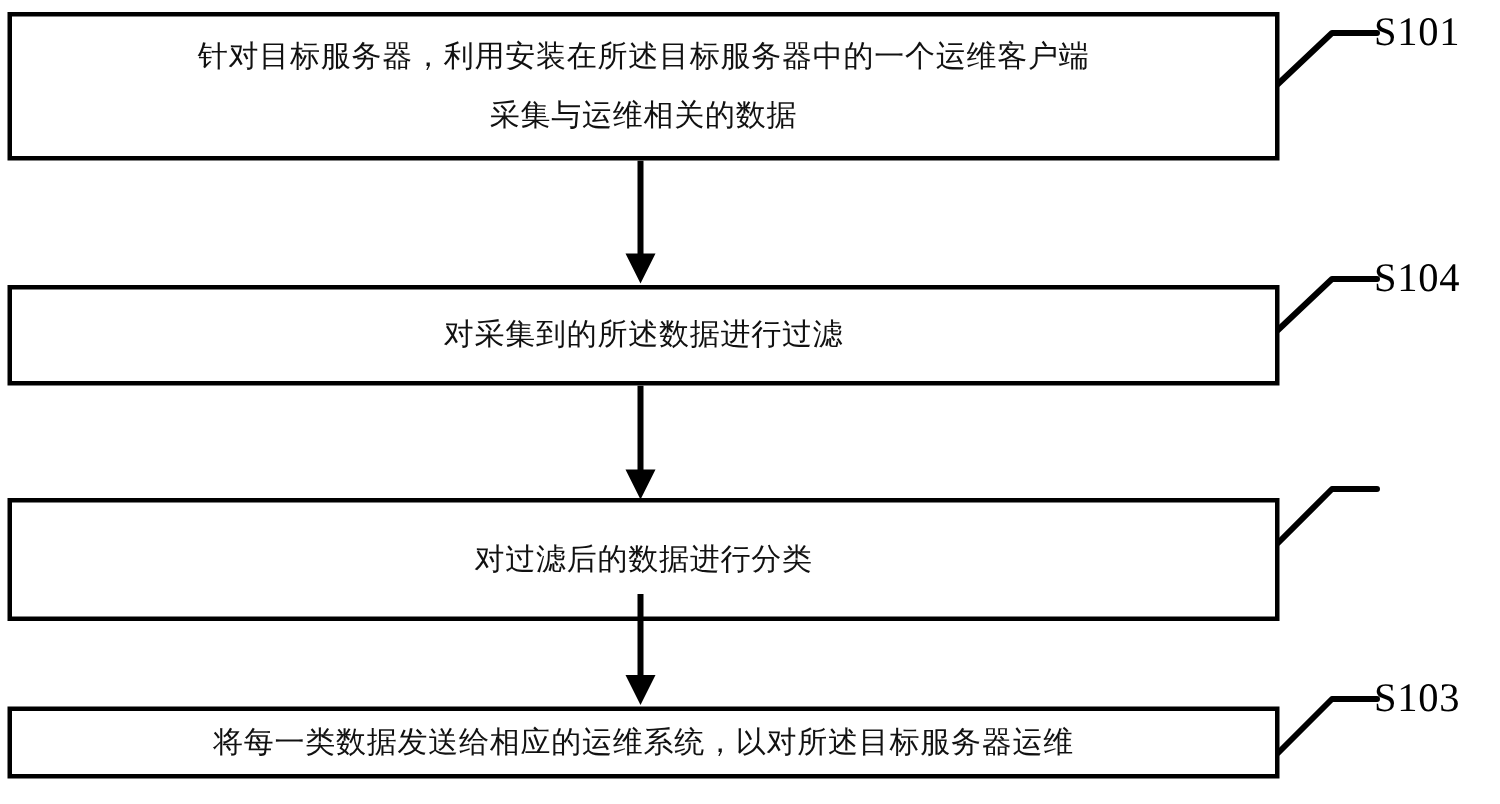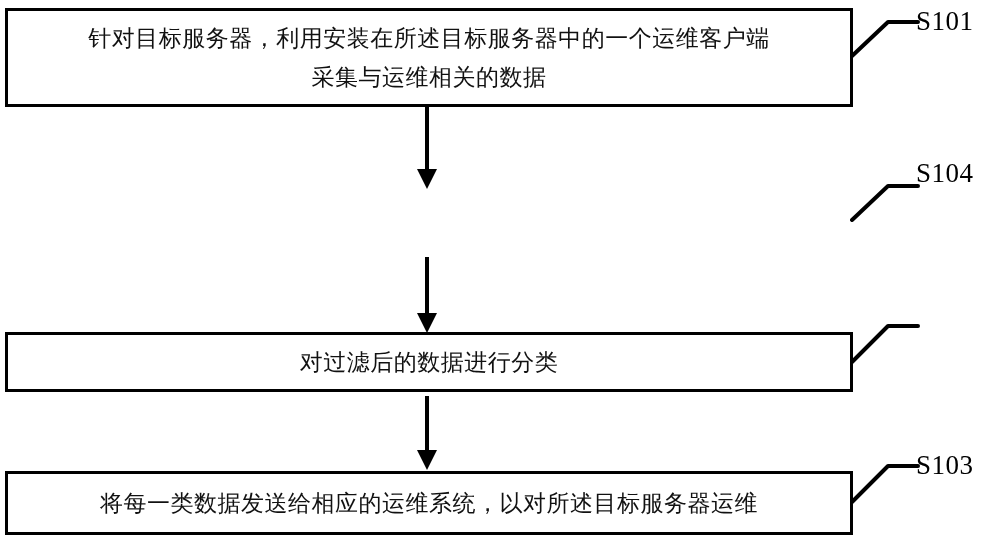--- a/index.html
+++ b/index.html
@@ -19,21 +19,21 @@
     position: absolute;
     box-sizing: border-box;
     border: 3px solid #000000;
     background: #ffffff;
     display: flex;
     align-items: center;
     justify-content: center;
   }
   .step-text {
     font-family: "Liberation Sans", "DejaVu Sans", sans-serif;
-    font-size: 23px;
+    font-size: 20px;
     line-height: 39px;
     color: #111111;
     text-align: center;
     letter-spacing: 0.5px;
     white-space: pre-line;
     padding: 0 6px;
   }
   .step-label {
     position: absolute;
     font-family: "Liberation Serif", "DejaVu Serif", serif;
@@ -64,51 +64,54 @@
   </div>
   <div class="step-label" style="left:916px; top:6px;">S101</div>
 
   <div class="connector" style="left:405px; top:107px; width:44px; height:84px;">
     <svg width="44" height="84" viewBox="0 0 44 84">
       <line x1="22" y1="0" x2="22" y2="66" stroke="#000000" stroke-width="4"></line>
       <polygon points="12,62 32,62 22,82" fill="#000000"></polygon>
     </svg>
   </div>
 
+  <div class="step-box" style="left:5px; top:190px; width:848px; height:67px;">
+    <div class="step-text">对采集到的所述数据进行过滤</div>
+  </div>
   <div class="leader" style="left:850px; top:172px; width:80px; height:50px;">
     <svg width="80" height="50" viewBox="0 0 80 50">
       <path d="M2,48 L38,14 L68,14" fill="none" stroke="#000000" stroke-width="4" stroke-linecap="round" stroke-linejoin="round"></path>
     </svg>
   </div>
-  <div class="step-label" style="left:916px; top:158px;">S104</div>
+  <div class="step-label" style="left:916px; top:170px;">S104</div>
 
   <div class="connector" style="left:405px; top:257px; width:44px; height:78px;">
     <svg width="44" height="78" viewBox="0 0 44 78">
       <line x1="22" y1="0" x2="22" y2="60" stroke="#000000" stroke-width="4"></line>
       <polygon points="12,56 32,56 22,76" fill="#000000"></polygon>
     </svg>
   </div>
 
-  <div class="step-box" style="left:5px; top:332px; width:848px; height:60px;">
+  <div class="step-box" style="left:5px; top:332px; width:848px; height:82px;">
     <div class="step-text">对过滤后的数据进行分类</div>
   </div>
   <div class="leader" style="left:850px; top:312px; width:80px; height:52px;">
     <svg width="80" height="52" viewBox="0 0 80 52">
       <path d="M2,50 L38,14 L68,14" fill="none" stroke="#000000" stroke-width="4" stroke-linecap="round" stroke-linejoin="round"></path>
     </svg>
   </div>
 
   <div class="connector" style="left:405px; top:396px; width:44px; height:78px;">
     <svg width="44" height="78" viewBox="0 0 44 78">
       <line x1="22" y1="0" x2="22" y2="58" stroke="#000000" stroke-width="4"></line>
       <polygon points="12,54 32,54 22,74" fill="#000000"></polygon>
     </svg>
   </div>
 
-  <div class="step-box" style="left:5px; top:471px; width:848px; height:64px;">
+  <div class="step-box" style="left:5px; top:471px; width:848px; height:48px;">
     <div class="step-text">将每一类数据发送给相应的运维系统，以对所述目标服务器运维</div>
   </div>
   <div class="leader" style="left:850px; top:452px; width:80px; height:52px;">
     <svg width="80" height="52" viewBox="0 0 80 52">
       <path d="M2,50 L38,14 L68,14" fill="none" stroke="#000000" stroke-width="4" stroke-linecap="round" stroke-linejoin="round"></path>
     </svg>
   </div>
   <div class="step-label" style="left:916px; top:450px;text-align:right;">S103</div>
 
 </div>

